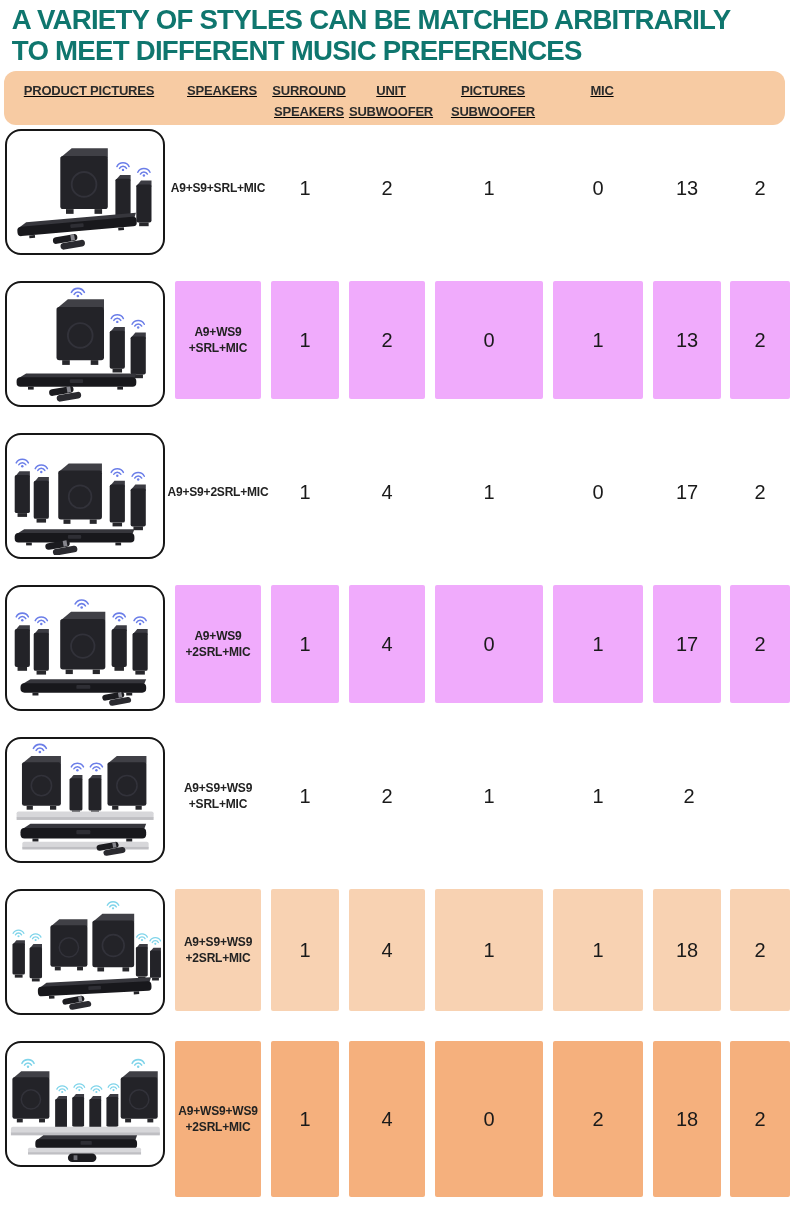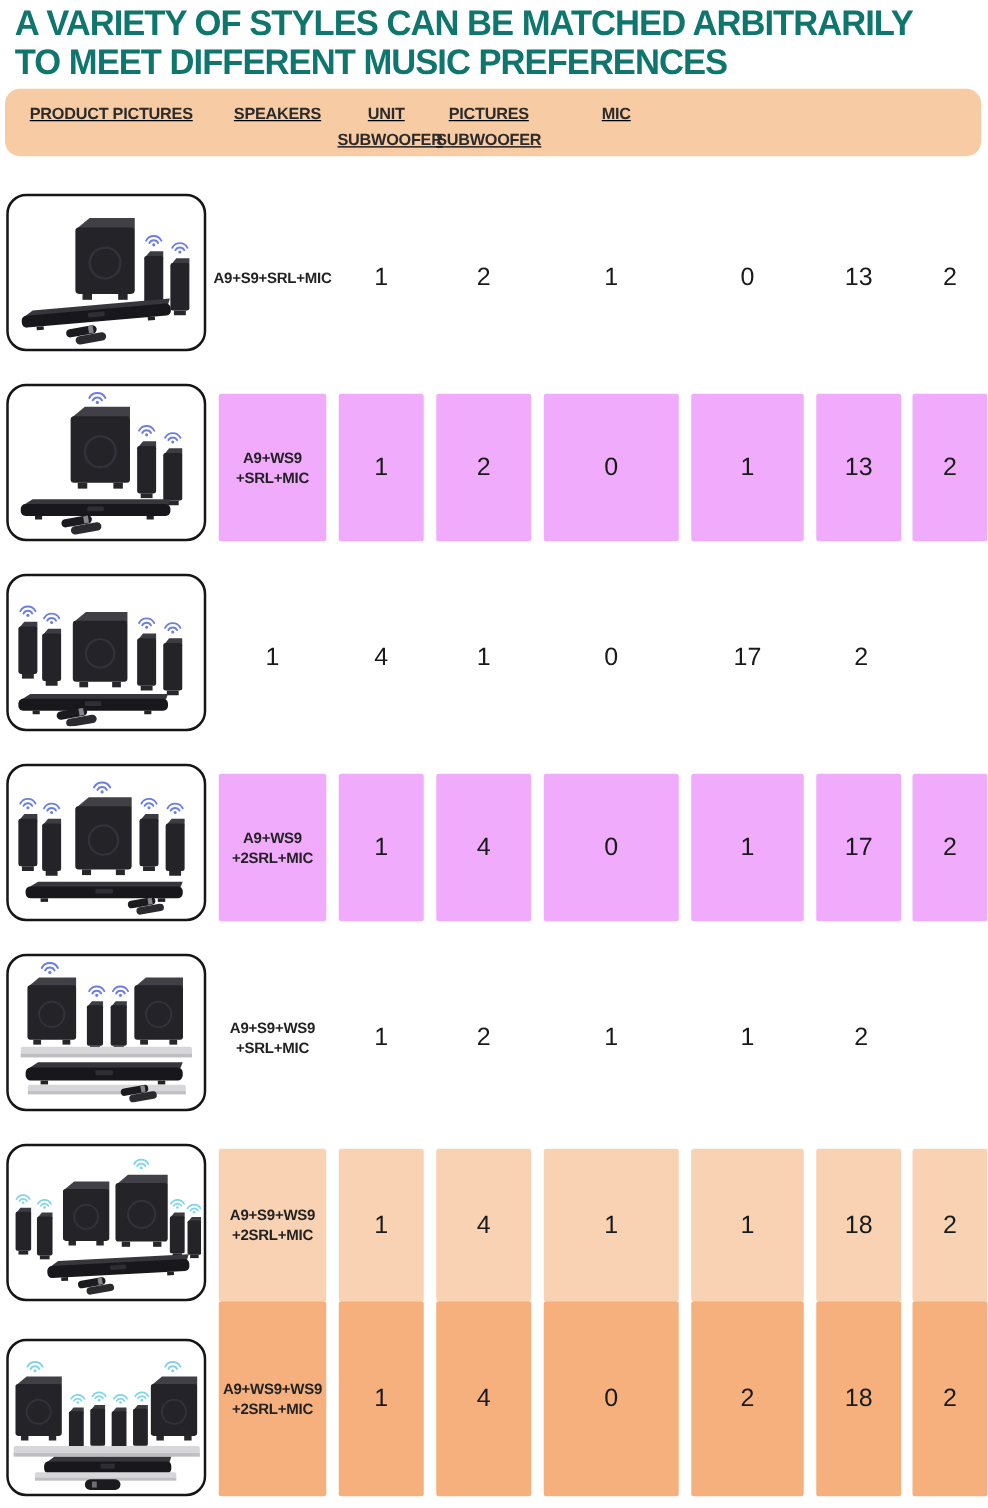--- a/index.html
+++ b/index.html
@@ -16,21 +16,21 @@
 
   
   .header-band { margin:5px 5px 4px 4px; width:781px; height:54px; border-radius:12px;
                  background:#f7cba3;text-decoration:underline; }
   .hcell { text-align:center; padding-top:9px; font-size:13px; font-weight:700;
            color:#2b2b2b; line-height:21px; letter-spacing:-0.2px; }
   .hcell .l2 { display:block; }
 
   
   .row { height:152px; align-items:center; }
-  .cell { height:100%; display:flex; align-items:flex-end; justify-content:center; }
+  .cell { height:100%; display:flex; align-items:flex-start; justify-content:center; }
   .block { width:calc(100% - 10px); height:118px; display:flex; align-items:center;
            justify-content:center; border-radius:2px; background:transparent; }
   .row--light  .block { background:#f0abfc; }
   .row--medium .block { background:#f8d2b2; height:122px; }
   .row--dark   .block { background:#f5b07d; height:156px; }
   .mic-cell .block { width:calc(100% - 4px); margin-left:auto; margin-right:0; }
 
   .num { font-size:20px; color:#1a1a1a; }
   .model { font-size:12px; font-weight:700; color:#222; text-align:center;
            white-space:pre-line; line-height:16px; letter-spacing:-0.2px; }
@@ -90,20 +90,21 @@
 </svg>
 
 <div class="title-wrap">
   <div class="title-line">A VARIETY OF STYLES CAN BE MATCHED ARBITRARILY</div>
   <div class="title-line">TO MEET DIFFERENT MUSIC PREFERENCES</div>
 </div>
 
 <div class="header-band grid">
   <div class="hcell">PRODUCT PICTURES</div>
   <div class="hcell">SPEAKERS</div>
+  <div class="hcell"><span>SURROUND</span><span class="l2">SPEAKERS</span></div>
   <div class="hcell"><span>UNIT</span><span class="l2">SUBWOOFER</span></div>
   <div class="hcell"><span>PICTURES</span><span class="l2">SUBWOOFER</span></div>
   <div class="hcell">MIC</div>
 </div>
 
 <div class="row grid row--plain">
   <div class="cell pic-cell">
       <div class="pic-frame">
     <svg class="scene" viewBox="0 0 160 124">
       <use href="#g-sub" transform="translate(52,14)"></use>
@@ -194,20 +195,23 @@
       </g>
       <use href="#g-sat" transform="translate(4,34)"></use>
       <use href="#g-sat" transform="translate(24,40)"></use>
       <use href="#g-sub" transform="translate(50,26) scale(0.92)"></use>
       <use href="#g-sat" transform="translate(104,44)"></use>
       <use href="#g-sat" transform="translate(126,48)"></use>
       <use href="#g-bar" transform="translate(4,96)"></use>
       <use href="#g-mic2" transform="translate(38,106)"></use>
     </svg>
   </div>
+    </div>
+  <div class="cell">
+      <div class="block model">A9+S9+2SRL+MIC</div>
     </div>
   <div class="cell">
       <div class="block num">1</div>
     </div>
   <div class="cell">
       <div class="block num">4</div>
     </div>
   <div class="cell">
       <div class="block num">1</div>
     </div>

